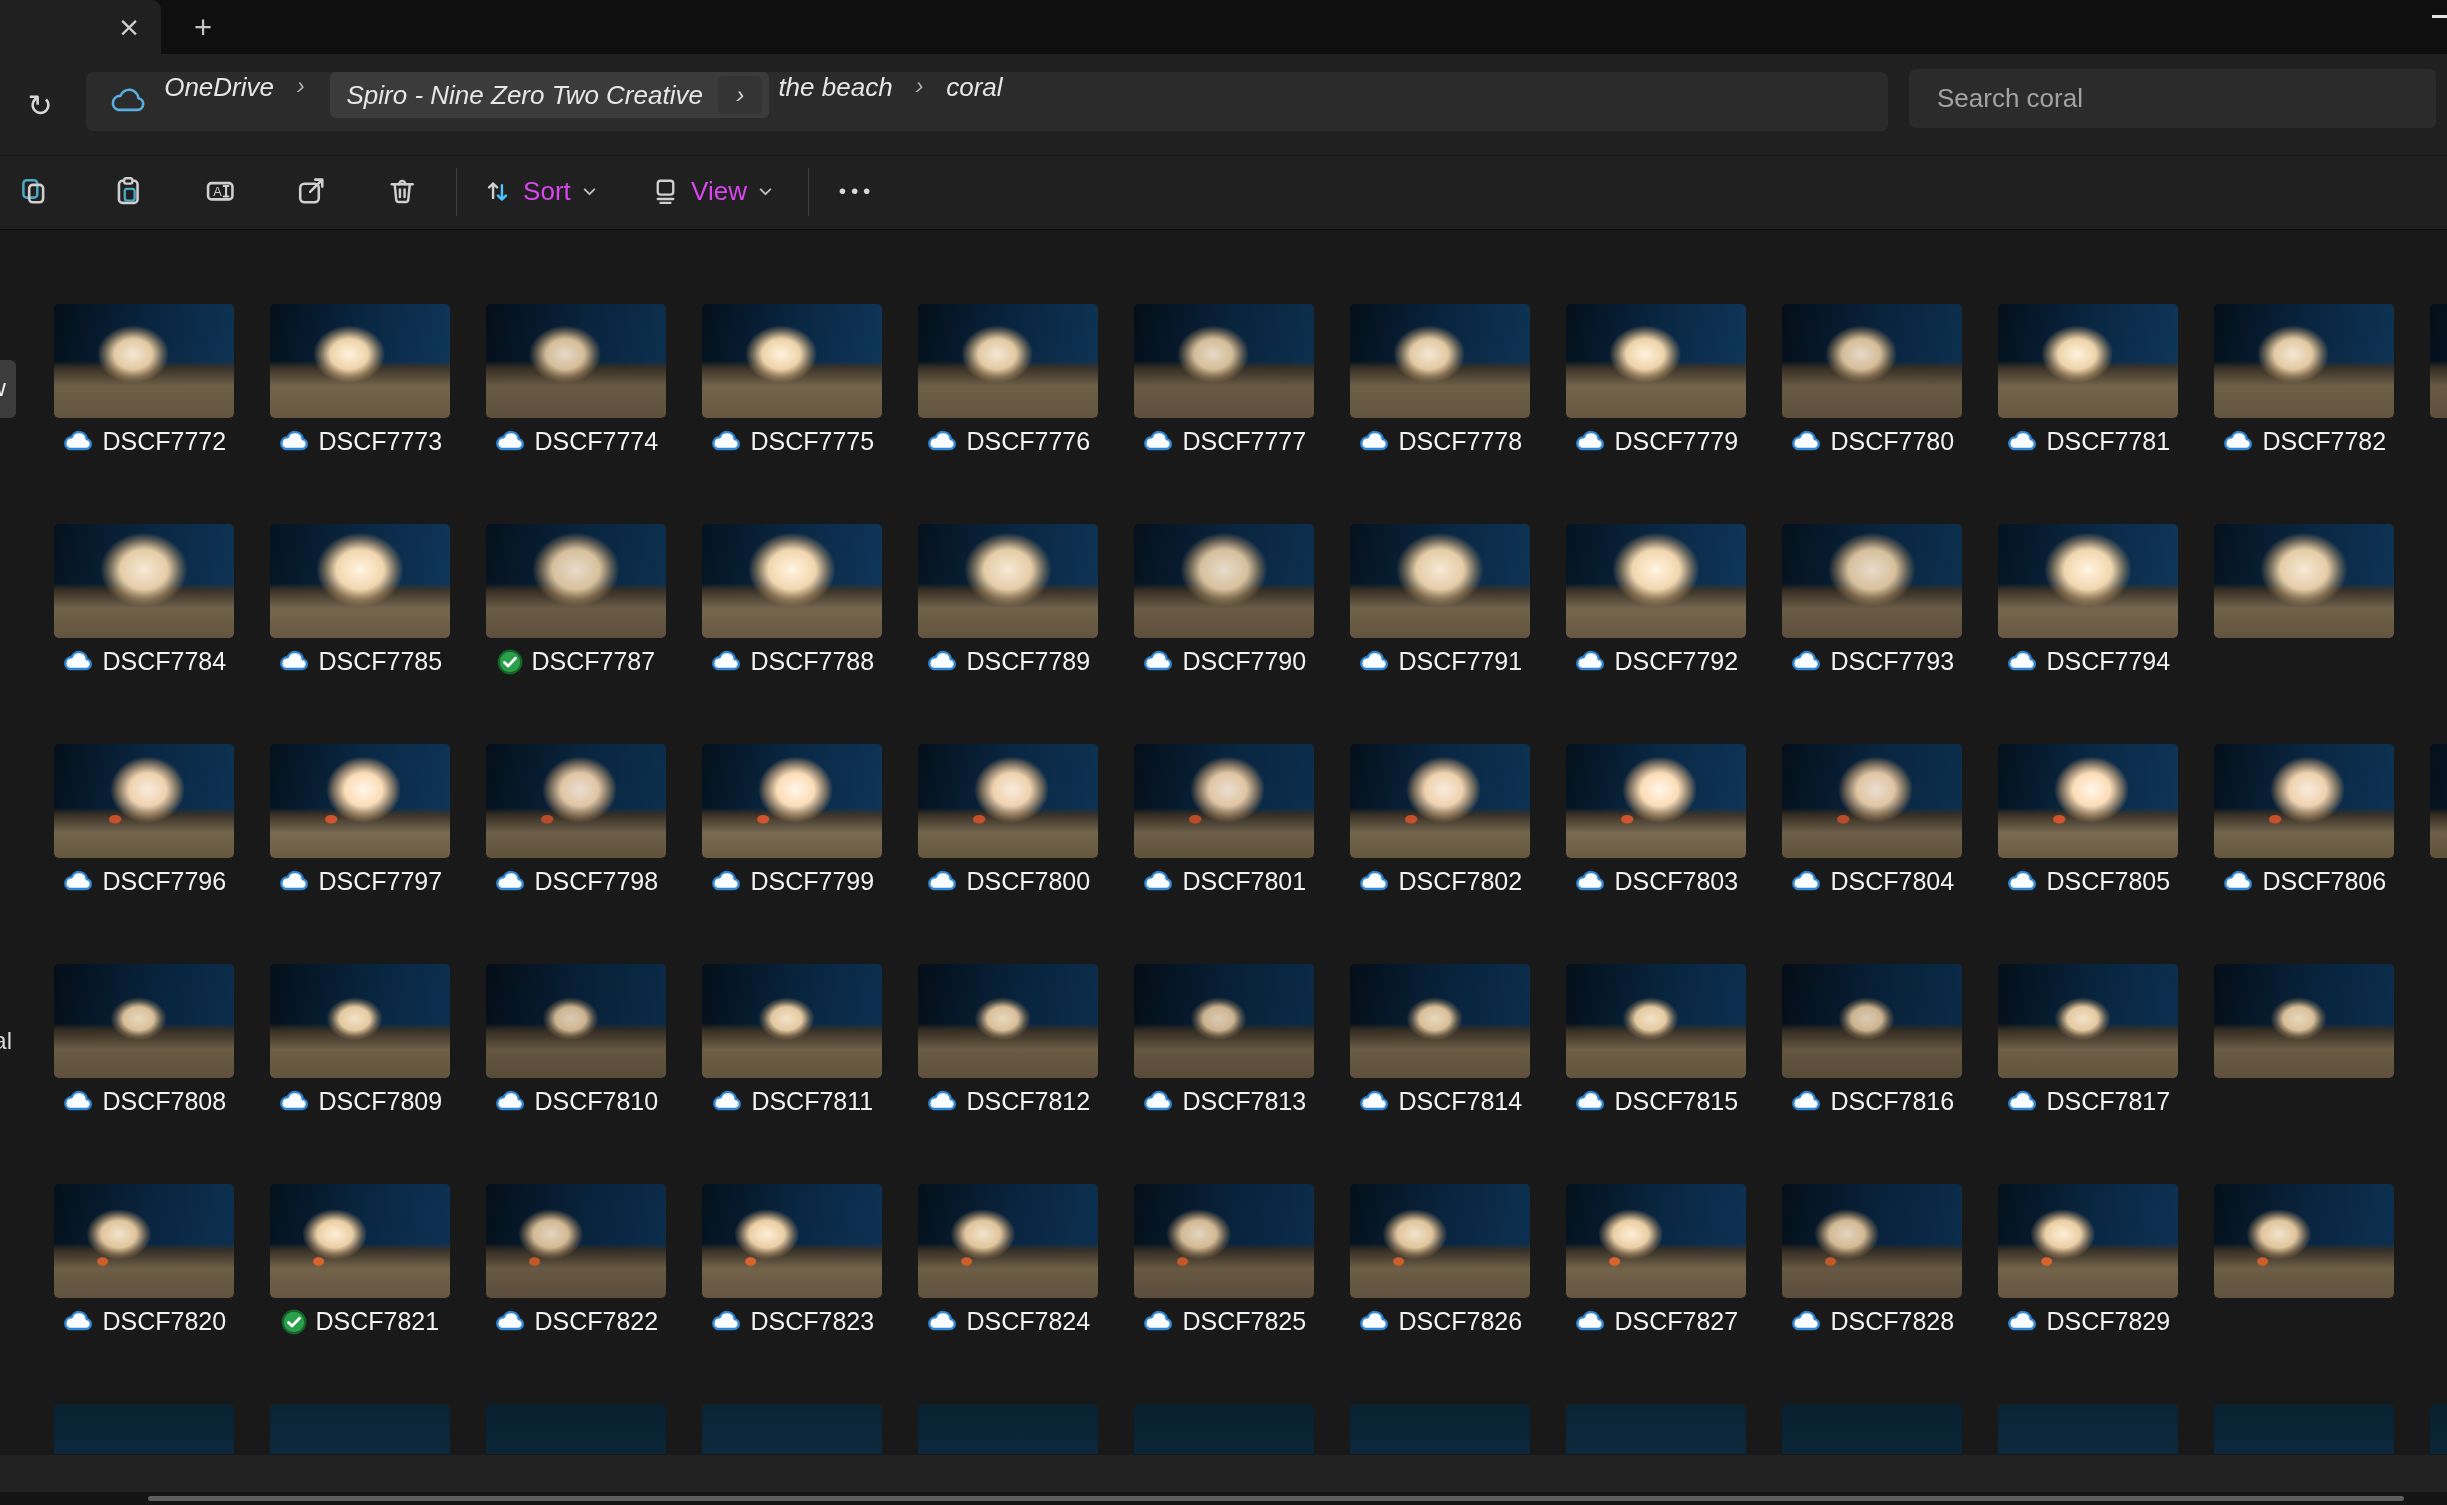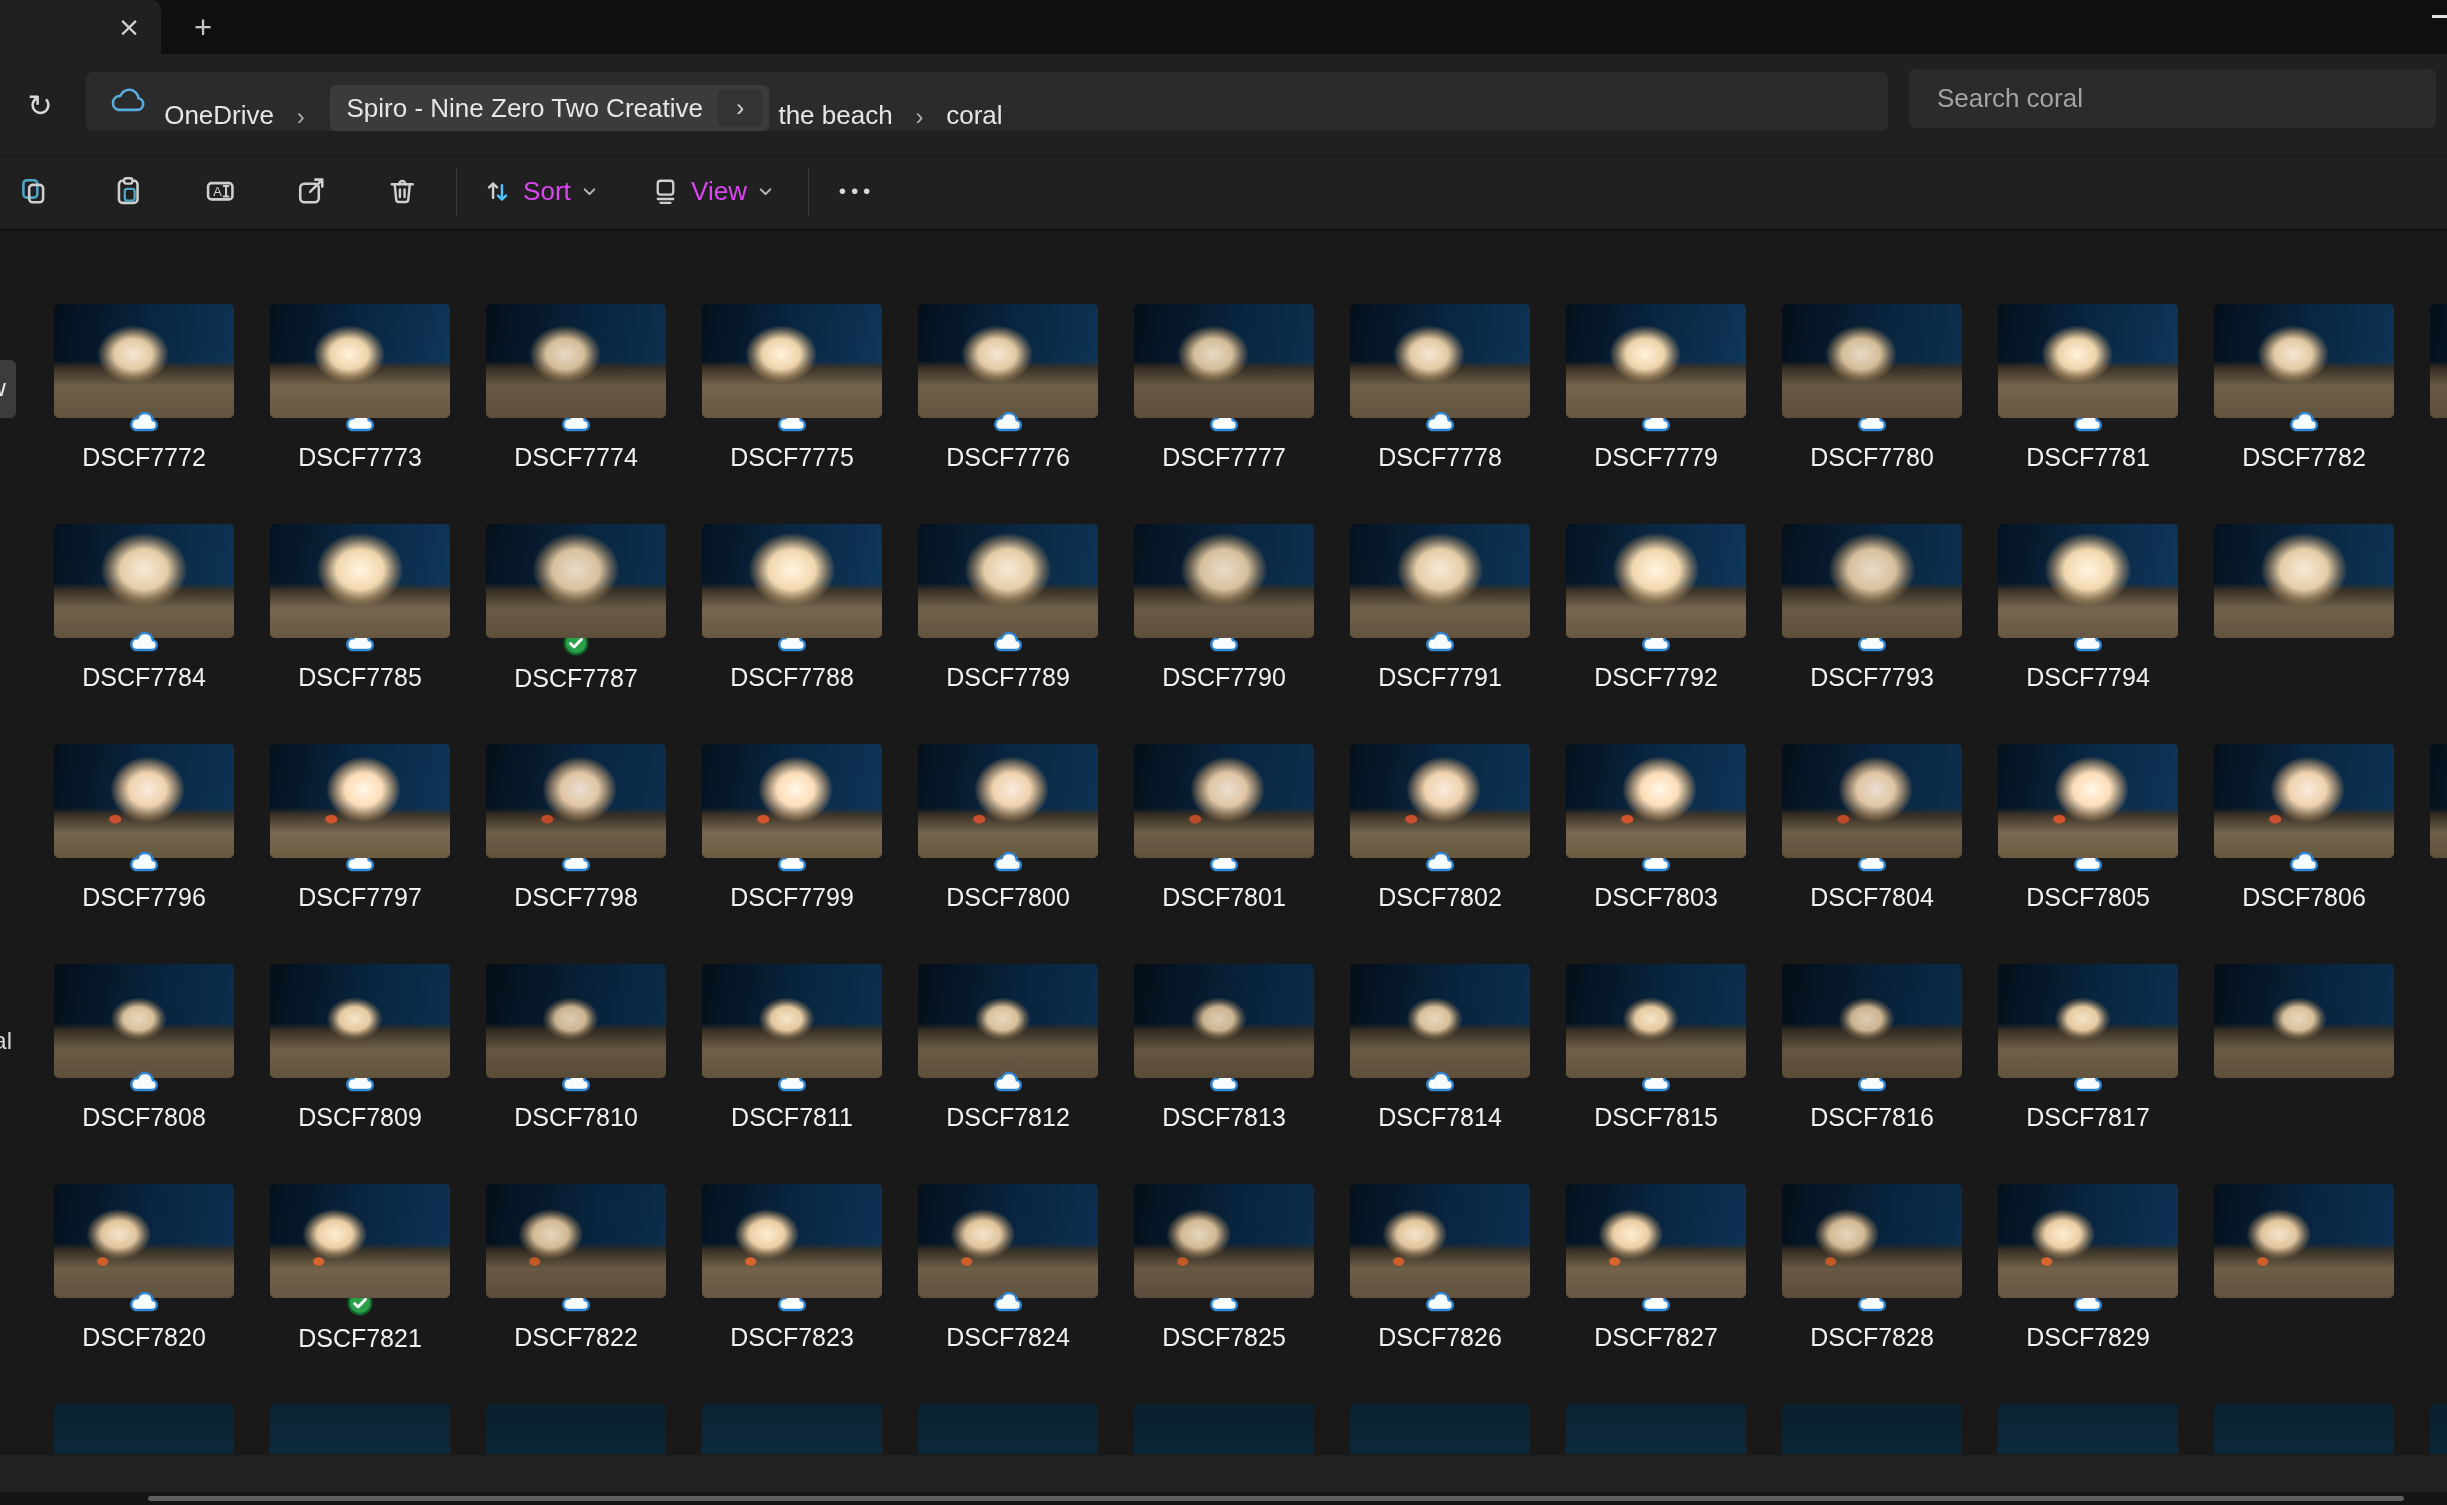--- a/index.html
+++ b/index.html
@@ -13,21 +13,21 @@
   .new-tab{position:absolute;top:8.6px;left:184px;width:38px;height:38px;display:flex;align-items:center;justify-content:center;
            font-size:31px;font-weight:300;color:#c4c4c4;border-radius:4.8px;}
   .min-dash{position:absolute;top:15.3px;left:2432px;width:15.3px;height:2.9px;background:#e2e2e2;}
   
   .addr-row{position:absolute;top:54px;left:0;right:0;height:101px;background:#202020;}
   .refresh{position:absolute;left:23px;top:32px;width:34px;height:38px;display:flex;align-items:center;justify-content:center;
            font-size:30px;color:#d8d8d8;font-family:"DejaVu Sans",sans-serif;}
   .crumb-pill{position:absolute;left:86px;top:18px;width:1802px;height:59px;background:#2b2b2b;border-radius:6.7px;
               display:flex;align-items:center;padding-left:23px;box-sizing:border-box;font-size:26px;color:#e6e6e6;}
   .crumb-pill svg{flex:none;}
-  .crumbs{display:flex;align-items:flex-end;height:100%;}
+  .crumbs{display:flex;align-items:flex-start;height:100%;font-style:italic;}
   .crumb{padding:0 3.8px;white-space:nowrap;}
   .crumb-sep{margin:0 19px;color:#b0b0b0;font-size:24px;}
   .crumb-hl{display:flex;align-items:center;background:#3b3b3b;border-radius:5.7px;height:46px;
             padding:0 6.7px 0 17px;margin:0 5.7px;white-space:nowrap;}
   .chv-box{margin-left:15.3px;width:44px;height:38px;background:#343434;border-radius:5.7px;display:flex;
            align-items:center;justify-content:center;color:#d8d8d8;font-size:24px;}
   .search-pill{position:absolute;left:1909px;top:15px;width:527px;height:59px;}
   .search-pill input{width:100%;height:100%;background:#2b2b2b;border:none;border-radius:6.7px;box-sizing:border-box;
                      padding:0 19px 0 28px;font-family:"Liberation Sans",sans-serif;font-size:26px;color:#dcdcdc;outline:none;}
   .search-pill input::placeholder{color:#a3a3a3;opacity:1;}
@@ -39,21 +39,21 @@
           font-size:26px;color:#d946ef;}
   .dots{position:absolute;top:12.4px;height:46px;display:flex;align-items:center;justify-content:center;width:52px;
         font-size:21px;letter-spacing:4.8px;color:#d8d8d8;border-radius:5.7px;}
   
   .content{position:absolute;top:230px;left:0;right:0;height:1224px;background:#191919;overflow:hidden;}
   .grid-row{height:220px;display:flex;gap:36px;padding-left:54px;}
   .grid-row:first-child{margin-top:74px;}
   .file-item{width:180px;flex:none;}
   .thumb{height:114px;border-radius:4.8px;}
   .flabel{height:34px;margin-top:6.7px;display:flex;align-items:center;justify-content:center;gap:8.6px;
-          font-size:25px;color:#f2f2f2;white-space:nowrap;flex-direction:column;}
+          font-size:25px;color:#f2f2f2;white-space:nowrap;}
   .st{display:flex;align-items:center;}
   .file-item.nolabel .flabel{visibility:hidden;}
   .grid-row .file-item:nth-child(2n) .thumb{filter:brightness(1.05);}
   .grid-row .file-item:nth-child(3n) .thumb{filter:brightness(0.94);}
   
   .r1{background:
       radial-gradient(ellipse 50px 40px at 44% 44%, #f4e8d4 0%, #e2c9a2 38%, rgba(186,154,110,.5) 58%, rgba(0,0,0,0) 72%),
       linear-gradient(to bottom, rgba(0,0,0,0) 50%, rgba(60,50,37,.92) 56%, #6e5f47 72%, #635440 100%),
       linear-gradient(100deg,#040f1a 0%, #092540 50%, #0e3556 100%);}
   .r2{background:

